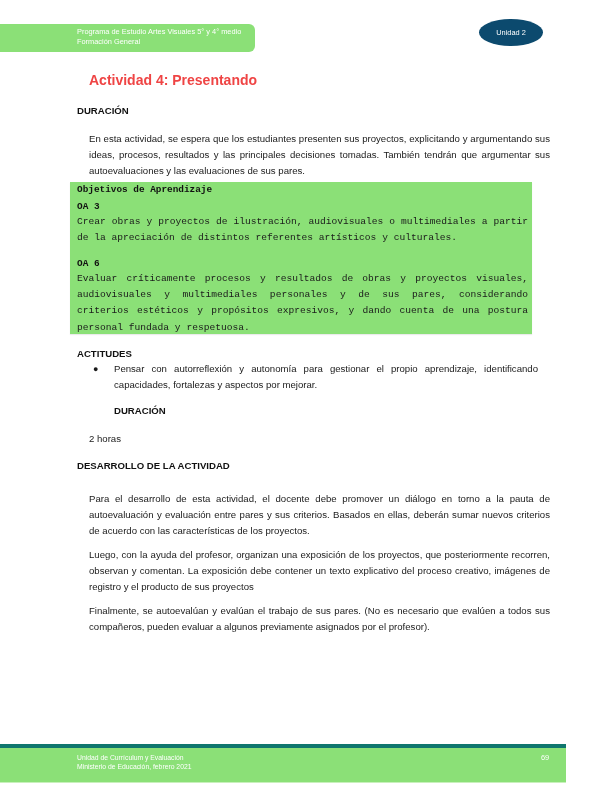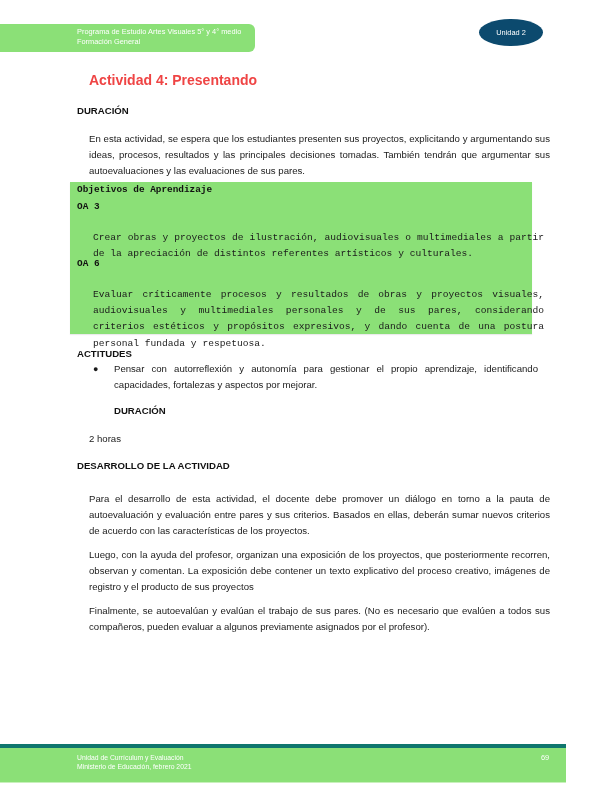--- a/index.html
+++ b/index.html
@@ -91,21 +91,21 @@
       color: #111;
       margin: 0;
     }
     .obj-text {
       position: absolute;
       left: 7px;
       width: 451px;
       font-size: 9.6px;
       line-height: 16.2px;
       text-align: justify;
-      margin: 16px;
+      margin: 0;
       color: #1a1a1a;
     }
     .bullet-list {
       position: absolute;
       left: 77px;
       top: 361px;
       width: 461px;
       margin: 0;
       padding: 0;
       list-style: none;

